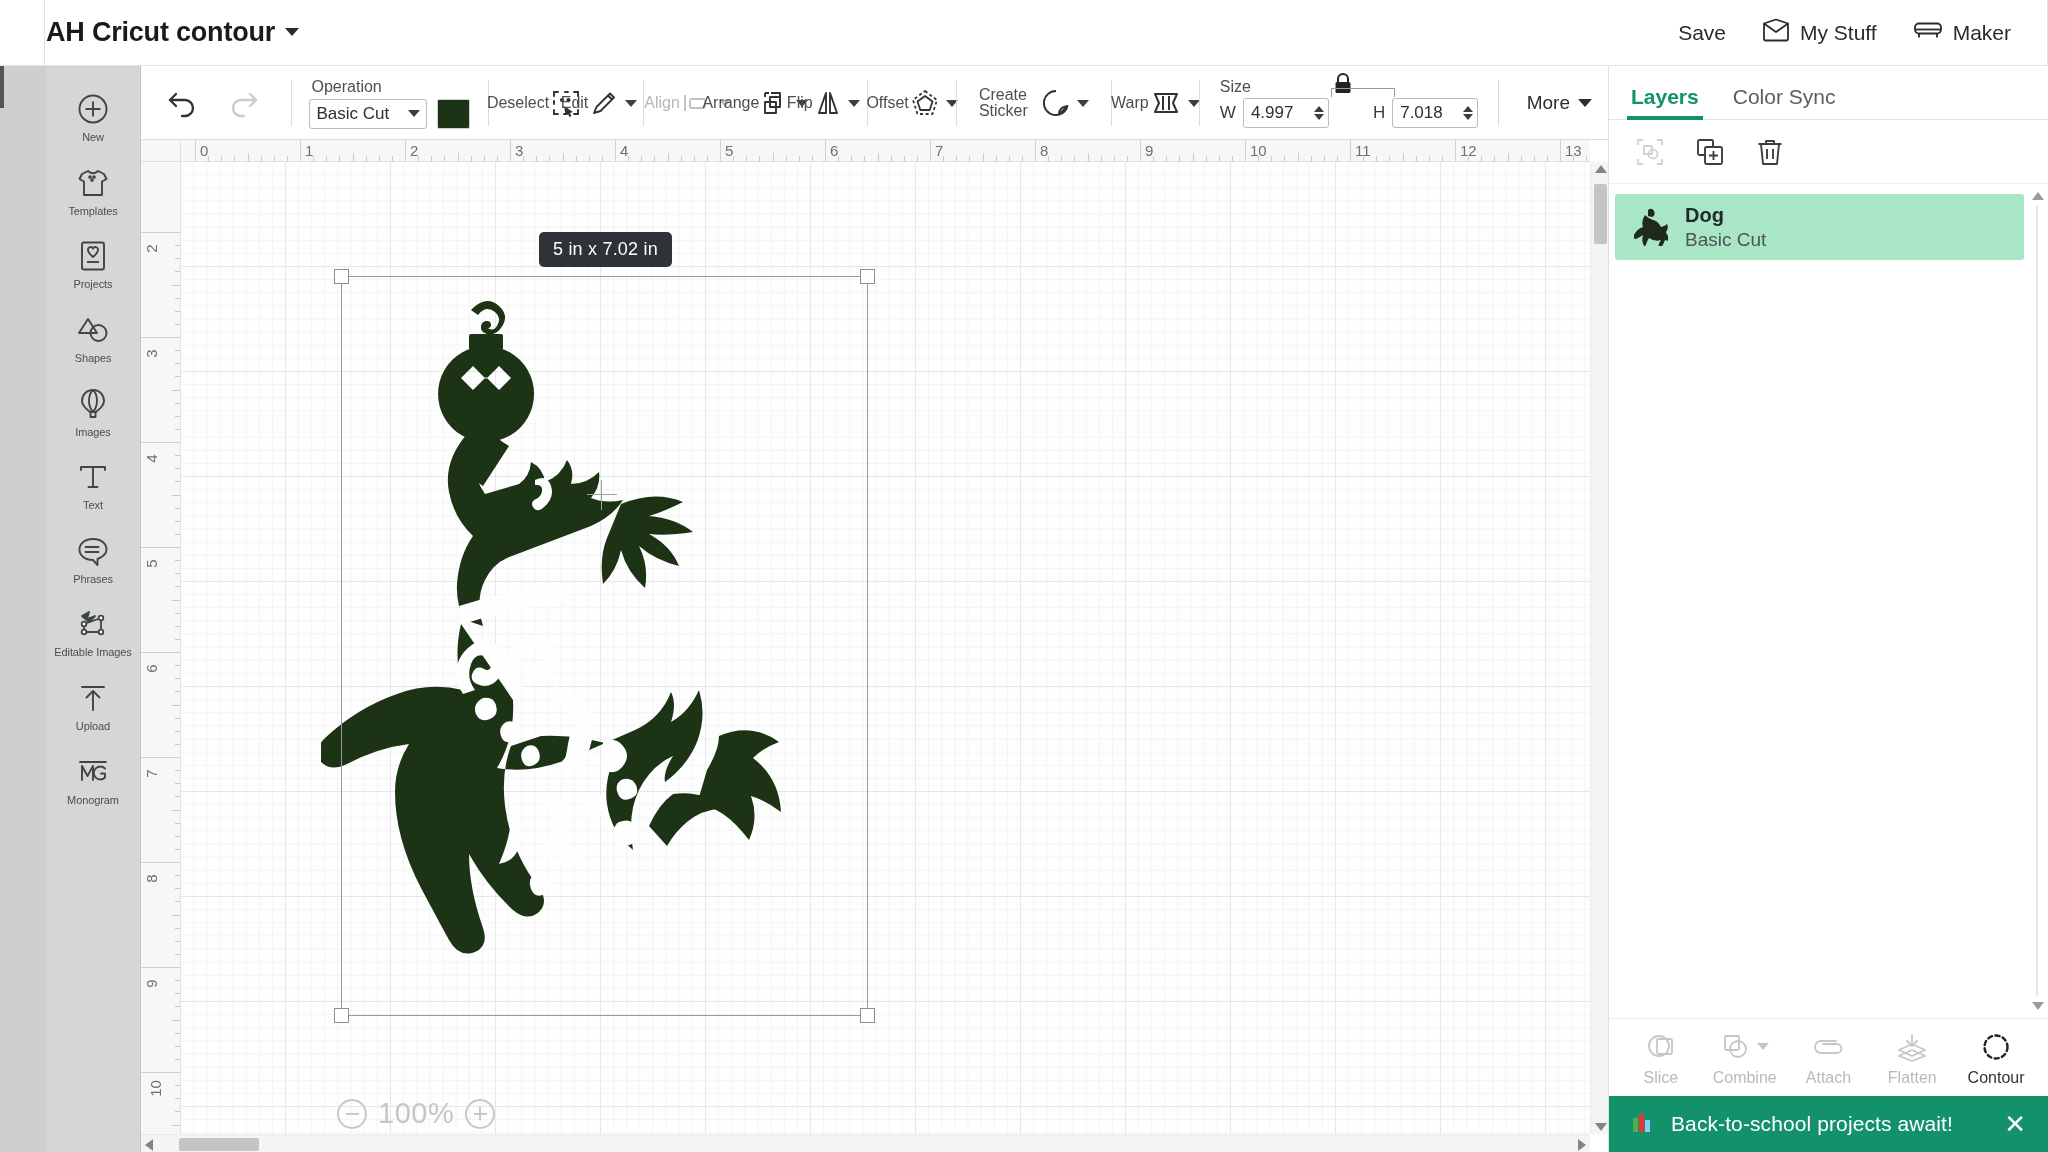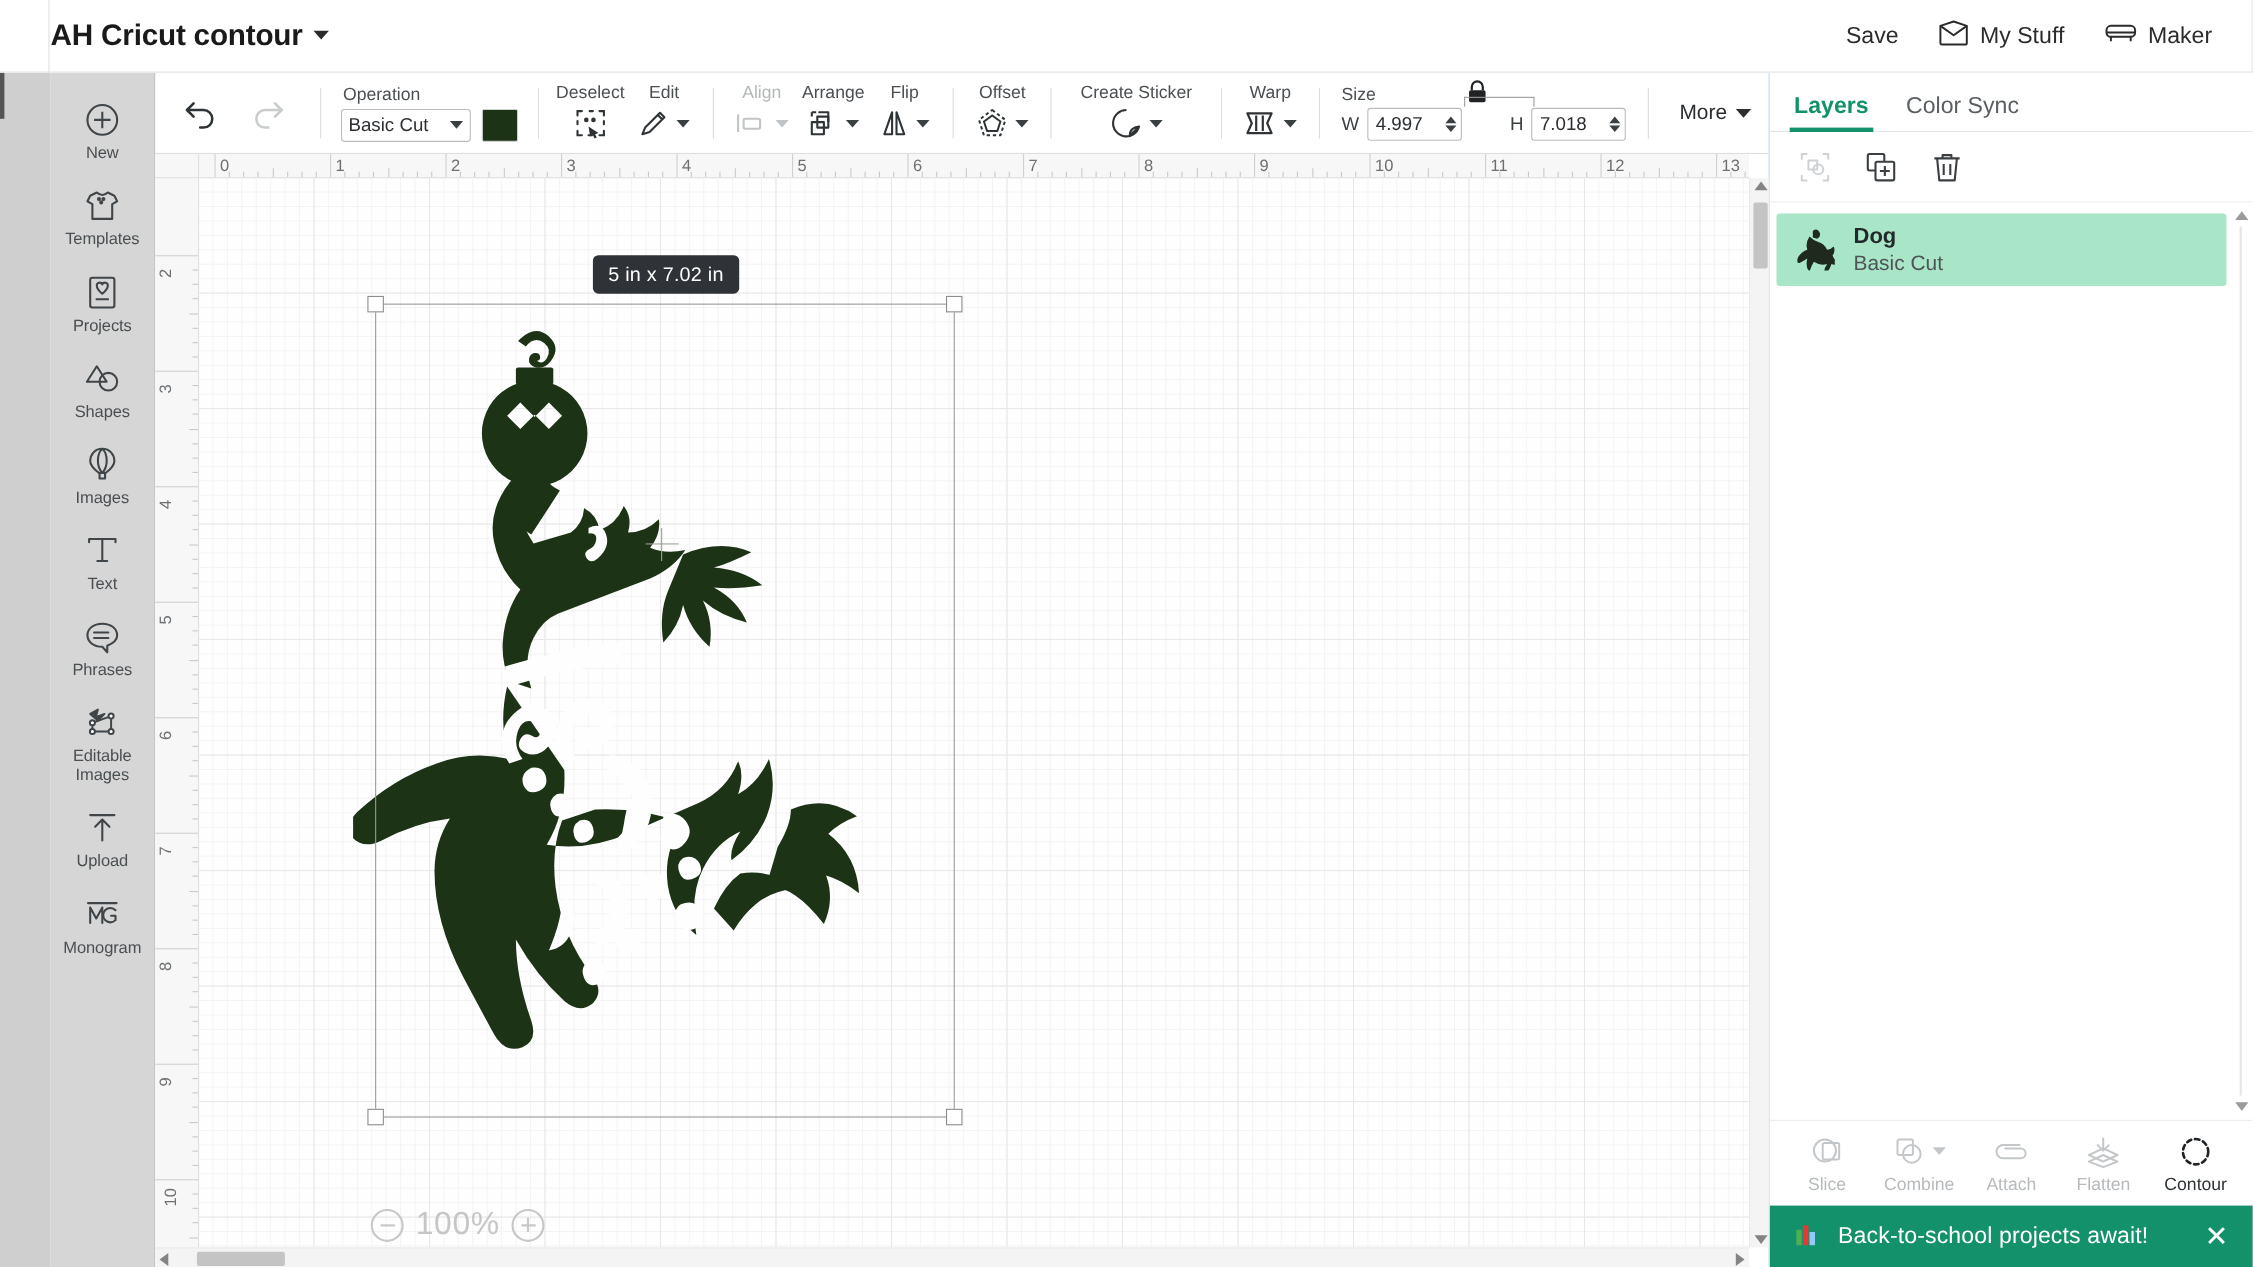--- a/index.html
+++ b/index.html
@@ -52,35 +52,35 @@
     width:95px; flex:0 0 95px; background:#d6d6d6;
     display:flex; flex-direction:column; align-items:center;
     padding-top:14px; gap:0px; border-right:1px solid #c6c6c6;
   }
   .nav-item {
     width:95px; display:flex; flex-direction:column; align-items:center; justify-content:flex-start;
     padding:12px 2px 10px; cursor:pointer; gap:5px;
   }
   .nav-item .nv-icon { width:34px; height:34px; display:block; color:#3f4548; }
   .nav-item .nv-label {
-    font-size:15px; color:#4a4f52; text-align:center; line-height:1.15; letter-spacing:-0.1px;
+    font-size:11px; color:#4a4f52; text-align:center; line-height:1.15; letter-spacing:-0.1px;
   }
 
   
   .canvascol { flex:1; display:flex; flex-direction:column; min-width:0; position:relative; background:#0ea5e9; }
 
   
   .toolbar {
     height:74px; min-height:74px; background:#fff; display:flex; align-items:stretch;
     border-bottom:1px solid #dedede; padding-left:6px;
   }
   .tb-sep { width:1px; height:46px; background:#dcdcdc; align-self:center; margin:0 12px; }
   .tb-item {
-    display:flex; flex-direction:column; align-items:center; justify-content:center;
-    min-width:64px; padding:0 10px; height:74px; cursor:pointer; gap:2px;text-align:center;
+    display:flex; flex-direction:row; align-items:center; justify-content:center;
+    min-width:64px; padding:0 10px; height:74px; cursor:pointer; gap:2px;
   }
   .tb-lbl { font-size:16px; color:#4a4f52; line-height:1; }
   .tb-lbl.dim { color:#b4b7b9; }
   .tb-ic { height:34px; display:flex; align-items:center; justify-content:center; color:#2e3336; }
   .tb-ic.dim { color:#c1c4c6; }
   .tb-ic .tri { width:0;height:0;border-left:6px solid transparent;border-right:6px solid transparent;border-top:7px solid #3a3f42; margin-left:7px;}
   .tb-ic.dim .tri { border-top-color:#c1c4c6; }
   .undo-redo { display:flex; align-items:center; gap:12px; padding:0 14px; }
   .ur-btn { width:46px;height:46px; display:flex;align-items:center;justify-content:center; cursor:pointer; }
 

